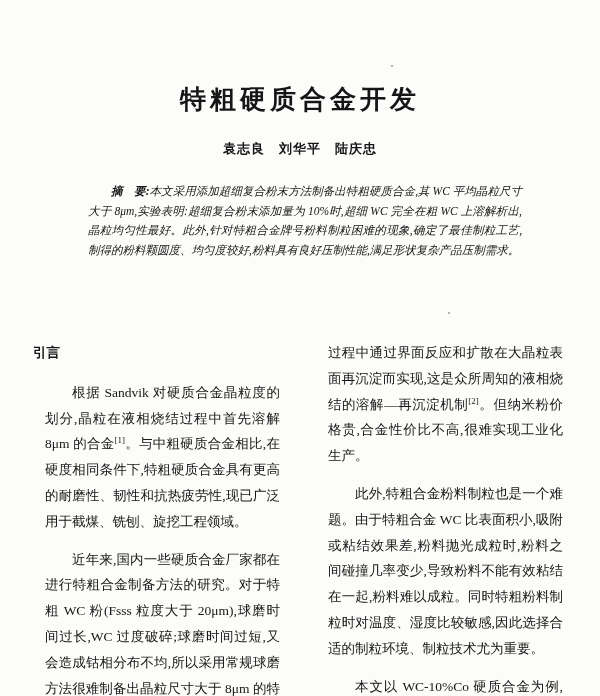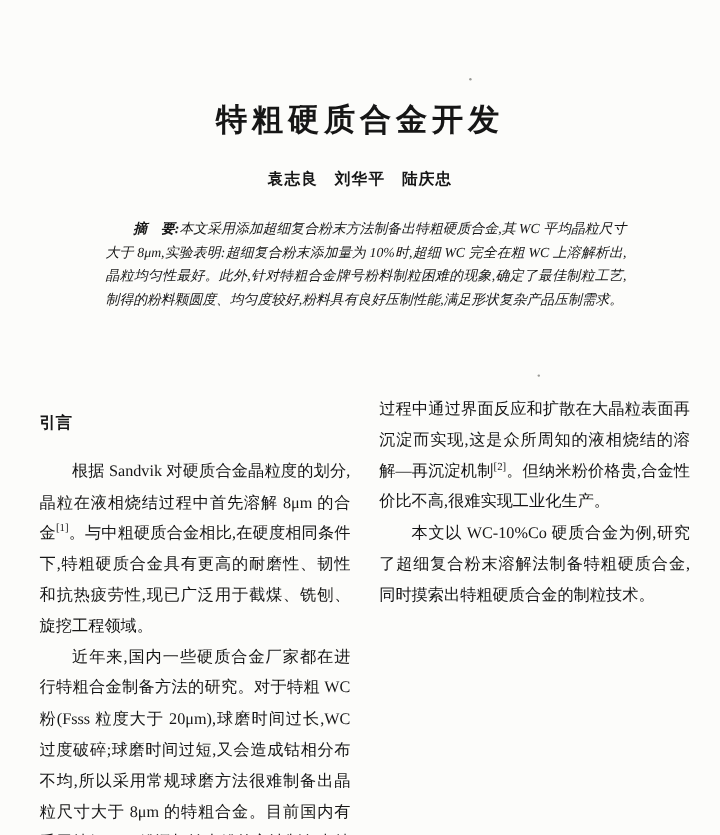--- a/index.html
+++ b/index.html
@@ -65,21 +65,21 @@
     font-size: 13.5px;
     line-height: 25.8px;
     text-align: justify;
   }
   .col-heading {
     font-family: "Liberation Sans", "DejaVu Sans", sans-serif;
     font-weight: bold;
     font-size: 13.5px;
     margin: 12px 0 14px 0;
   }
-  .body-p { margin: 0; text-indent: 2em; }
+  .body-p { margin: 12px; text-indent: 2em; }
   .body-p.no-indent { text-indent: 0; }
   .ref-sup {
     font-size: 9px;
     vertical-align: super;
     line-height: 0;
   }
   .speck {
     position: absolute;
     width: 2px; height: 2px;
     background: #9a9a96;
@@ -103,20 +103,21 @@
   <div class="columns">
 
     <div class="col">
       <div class="col-heading">引言</div>
       <p class="body-p"><span>根据 Sandvik 对硬质合金晶粒度的划分,晶粒在液相烧结过程中首先溶解 8μm 的合金</span><span class="ref-sup">[1]</span><span>。与中粗硬质合金相比,在硬度相同条件下,特粗硬质合金具有更高的耐磨性、韧性和抗热疲劳性,现已广泛用于截煤、铣刨、旋挖工程领域。</span></p>
       <p class="body-p">近年来,国内一些硬质合金厂家都在进行特粗合金制备方法的研究。对于特粗 WC 粉(Fsss 粒度大于 20μm),球磨时间过长,WC 过度破碎;球磨时间过短,又会造成钴相分布不均,所以采用常规球磨方法很难制备出晶粒尺寸大于 8μm 的特粗合金。目前国内有采用特粗 WC 粉添加纳米粉的方法制备出特粗合金,其基本原理上为:WC-Co 硬质合金的 WC 晶粒粗化(或称为 WC 晶粒长大)总是通过小 WC 晶粒在液相烧结过程中首先溶解,过饱和的 w 原子及 C 原子在冷却</p>
     </div>
 
     <div class="col">
       <p class="body-p no-indent"><span>过程中通过界面反应和扩散在大晶粒表面再沉淀而实现,这是众所周知的液相烧结的溶解—再沉淀机制</span><span class="ref-sup">[2]</span><span>。但纳米粉价格贵,合金性价比不高,很难实现工业化生产。</span></p>
+      <p class="body-p">此外,特粗合金粉料制粒也是一个难题。由于特粗合金 WC 比表面积小,吸附或粘结效果差,粉料抛光成粒时,粉料之间碰撞几率变少,导致粉料不能有效粘结在一起,粉料难以成粒。同时特粗粉料制粒时对温度、湿度比较敏感,因此选择合适的制粒环境、制粒技术尤为重要。</p>
       <p class="body-p">本文以 WC-10%Co 硬质合金为例,研究了超细复合粉末溶解法制备特粗硬质合金,同时摸索出特粗硬质合金的制粒技术。</p>
 
     </div>
 
   </div>
 
   <div class="speck" style="left:391px; top:65px;"></div>
   <div class="speck" style="left:448px; top:312px;"></div>
 
 </div>

